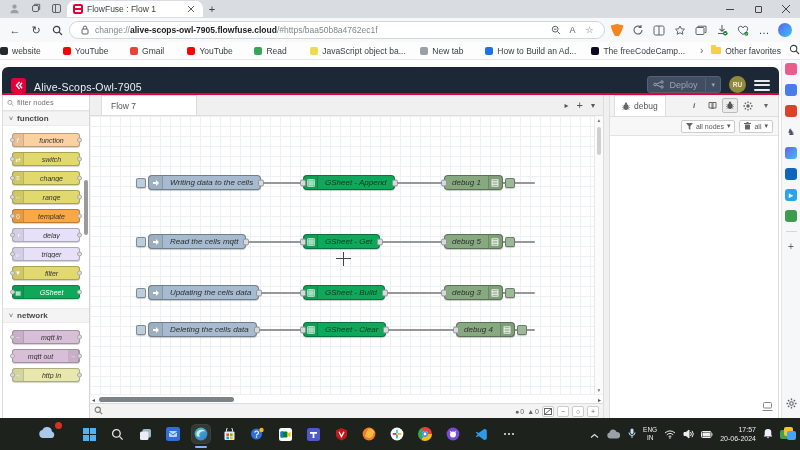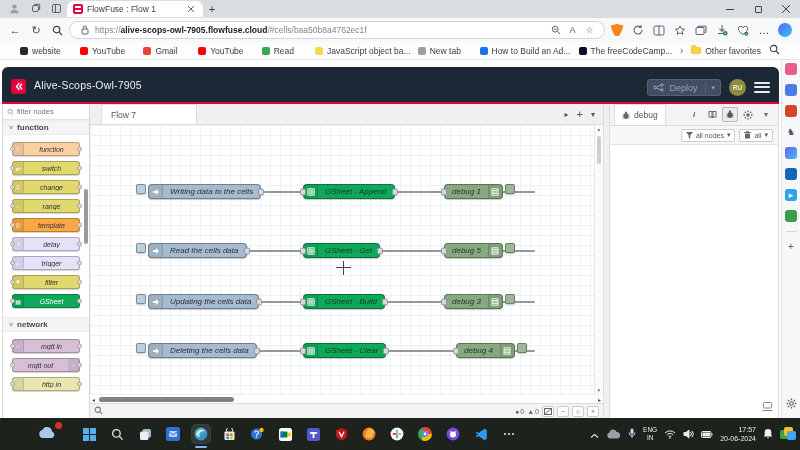--- a/index.html
+++ b/index.html
@@ -31,32 +31,32 @@
   .toolbar{height:24px;display:flex;align-items:center;background:#f7f8fa;padding:0 6px;gap:3px}
   .tb-ic{width:18px;height:18px;border-radius:4px;display:flex;align-items:center;justify-content:center;font-size:11px;color:#3c4043;flex:none}
   .urlpill{flex:1;height:18px;background:#fff;border:1px solid #d2d6db;border-radius:9px;display:flex;align-items:center;padding:0 8px;gap:4px;min-width:0}
   .url{font-size:8.5px;white-space:nowrap;overflow:hidden;flex:1}
   .url .dim{color:#80868b}.url .host{color:#202124;font-weight:bold}
   .pill-ic{width:13px;height:13px;display:flex;align-items:center;justify-content:center;color:#5f6368;font-size:9px;flex:none}
   .fox{width:13px;height:12px;background:#f6851b;clip-path:polygon(50% 0,100% 12%,86% 58%,66% 100%,34% 100%,14% 58%,0 12%)}
   .copilot{width:14px;height:14px;border-radius:50%;background:linear-gradient(135deg,#5a63f2,#38c3f5)}
 
   
-  .bmbar{height:18px;display:flex;align-items:center;padding:0 20px;background:#fdfdfd;border-bottom:1px solid #e4e6e9;font-size:8.5px;color:#3c4043;gap:28px;white-space:nowrap}
+  .bmbar{height:18px;display:flex;align-items:center;padding:0 0;background:#fdfdfd;border-bottom:1px solid #e4e6e9;font-size:8.5px;color:#3c4043;gap:28px;white-space:nowrap}
   .bm{display:flex;align-items:center;gap:4px;min-width:0}
   .bmicon{width:8px;height:8px;border-radius:2px;flex:none}
   .bm-right{margin-left:auto;display:flex;align-items:center;gap:8px}
   .folder{width:10px;height:7px;background:#f8ce46;border-radius:1px;position:relative}
   .folder::before{content:"";position:absolute;top:-2px;left:0;width:5px;height:2px;background:#f8ce46;border-radius:1px 1px 0 0}
 
   
   .content{height:358px;display:flex}
   .page{width:781px;position:relative;background:#fff}
   .nr-app{position:absolute;left:2px;right:2px;top:7px;bottom:0;display:flex;flex-direction:column}
-  .nr-header{height:37px;flex:none;background:#1d2836;border-radius:6px 6px 0 0;display:flex;align-items:flex-start;padding:12px 9px;gap:8px;border-bottom:2px solid #e4003a}
+  .nr-header{height:28px;flex:none;background:#1d2836;border-radius:6px 6px 0 0;display:flex;align-items:flex-end;padding:0 9px;gap:8px;border-bottom:2px solid #e4003a}
   .ff-logo{width:15px;height:15px;background:#e4003a;border-radius:3px;display:flex;align-items:center;justify-content:center;flex:none}
   .nr-title{color:#eceff3;font-size:10.5px;letter-spacing:.2px}
   .deploy{margin-left:auto;display:flex;align-items:center;background:#414e61;border:1px solid #53617a;border-radius:3px;height:17px;padding:0 5px;gap:5px;color:#97a2b2;font-size:9px}
   .dsep{width:1px;height:13px;background:#53617a;margin-left:3px}
   .avatar{width:17px;height:17px;border-radius:50%;background:#8f8a3c;color:#f2ecd9;font-size:6.5px;font-weight:bold;display:flex;align-items:center;justify-content:center;flex:none}
   .burger{width:16px;flex:none;cursor:pointer}
   .burger i{display:block;height:2px;background:#e8ebee;margin:2.5px 0;border-radius:1px}
 
   .nr-body{flex:1;display:flex;min-height:0;border-left:1px solid #dcdcdc;border-right:1px solid #dcdcdc}
 
@@ -76,23 +76,23 @@
 
   
   .ccol{flex:1;display:flex;flex-direction:column;min-width:0;background:#fff}
   .ftabs{height:21px;flex:none;background:#f0f0f0;border-bottom:1px solid #ddd;display:flex;align-items:flex-end;padding-left:11px}
   .ftab{height:20px;background:#fff;border:1px solid #ddd;border-bottom:0;width:96px;display:flex;align-items:center;padding:0 9px;font-size:8.5px;color:#555}
   .ftabs-right{margin-left:auto;display:flex;align-items:center;gap:8px;padding:0 8px 4px 0;color:#555;font-size:8px}
   .canvas{flex:1;position:relative;overflow:hidden;background-image:linear-gradient(#edf1f4 1px,transparent 1px),linear-gradient(90deg,#edf1f4 1px,transparent 1px);background-size:10px 10px}
   .rows{position:absolute;inset:0}
   .flow-row{position:absolute;left:0;width:100%;height:16px}
   .flow-row:nth-child(1){top:59px}.flow-row:nth-child(2){top:118px}
-  .flow-row:nth-child(3){top:169px}.flow-row:nth-child(4){top:218px}
+  .flow-row:nth-child(3){top:169px}.flow-row:nth-child(4){top:206px}
   .wire{position:absolute;left:70px;width:375px;top:7px;height:2px;background:#979797;border-radius:1px}
-  .node{position:absolute;display:flex;top:0}
+  .node{position:absolute;display:flex;align-items:center;top:0}
   .injectn{left:46px}.gsheetn{left:213px}.debugn{left:354px}
   .flow-row:nth-child(4) .debugn{left:366px}
   .nbody{position:relative;height:15px;display:flex;align-items:center;border:1px solid rgba(0,0,0,.32);border-radius:4px;font-size:8px;font-style:italic;color:#2e2e2e;box-shadow:0 1px 1px rgba(0,0,0,.22)}
   .inj-body{background:#a6bbcf}
   .gs-body{background:#0fa85a;color:#0e3a22}
   .db-body{background:#87a980}
   .nicon{align-self:stretch;width:14px;background:rgba(0,0,0,.06);display:flex;align-items:center;justify-content:center;flex:none}
   .nicon.le{border-right:1px solid rgba(0,0,0,.14)}
   .nicon.ri{border-left:1px solid rgba(0,0,0,.14)}
   .nlabel{padding:0 7px;white-space:nowrap}
@@ -210,21 +210,21 @@
           <line x1="7.2" y1="7.2" x2="10" y2="10"></line>
         </svg>
     </span>
     <div class="urlpill">
       <span class="pill-ic">
         <svg width="8" height="10" viewBox="0 0 8 10" fill="none" stroke="#5f6368">
             <rect x="1" y="4" width="6" height="5" rx="1"></rect>
             <path d="M2.3 4V2.8a1.7 1.7 0 0 1 3.4 0V4"></path>
           </svg>
       </span>
-      <span class="url"><span class="dim">https://</span><span class="host">alive-scops-owl-7905.flowfuse.cloud</span><span class="dim">/#cells/baa50b8a4762ec1f</span></span>
+      <span class="url"><span class="dim">change://</span><span class="host">alive-scops-owl-7905.flowfuse.cloud</span><span class="dim">/#https/baa50b8a4762ec1f</span></span>
       <span class="pill-ic">
         <svg width="10" height="10" viewBox="0 0 11 11" fill="none" stroke="#5f6368" stroke-width="1.1">
             <circle cx="4.6" cy="4.6" r="3.2"></circle>
             <line x1="7.2" y1="7.2" x2="10" y2="10"></line>
             <line x1="3.2" y1="4.6" x2="6" y2="4.6"></line>
           </svg>
       </span>
       <span class="pill-ic">A</span>
       <span class="pill-ic">☆</span>
     </div>
@@ -544,21 +544,21 @@
                   <div class="flow-row">
                     <div class="wire"></div>
                     <div class="node injectn">
                       <span class="nbtn inj-btn"></span>
                       <span class="nbody inj-body">
                         <span class="nicon le">
                           <svg width="8" height="8" viewBox="0 0 8 8" fill="#fff">
                             <path d="M1 3h3V1l3 3-3 3V5H1Z"></path>
                           </svg>
                         </span>
-                        <span class="nlabel">Read the cells data</span>
+                        <span class="nlabel">Read the cells mqtt</span>
                         <span class="port r"></span>
                       </span>
                     </div>
                     <div class="node gsheetn">
                       <span class="nbody gs-body">
                         <span class="port l"></span>
                         <span class="nicon le">
                           <svg width="8" height="8" viewBox="0 0 8 8" fill="none" stroke="#fff" stroke-width=".8">
                             <rect x=".8" y=".8" width="6.4" height="6.4"></rect>
                             <line x1=".8" y1="3" x2="7.2" y2="3"></line>

